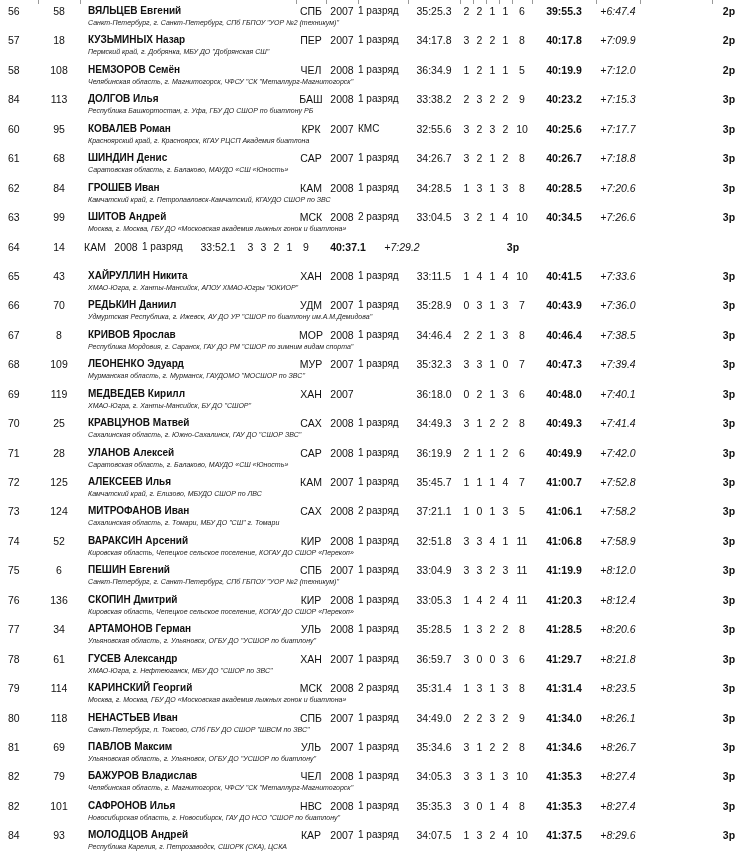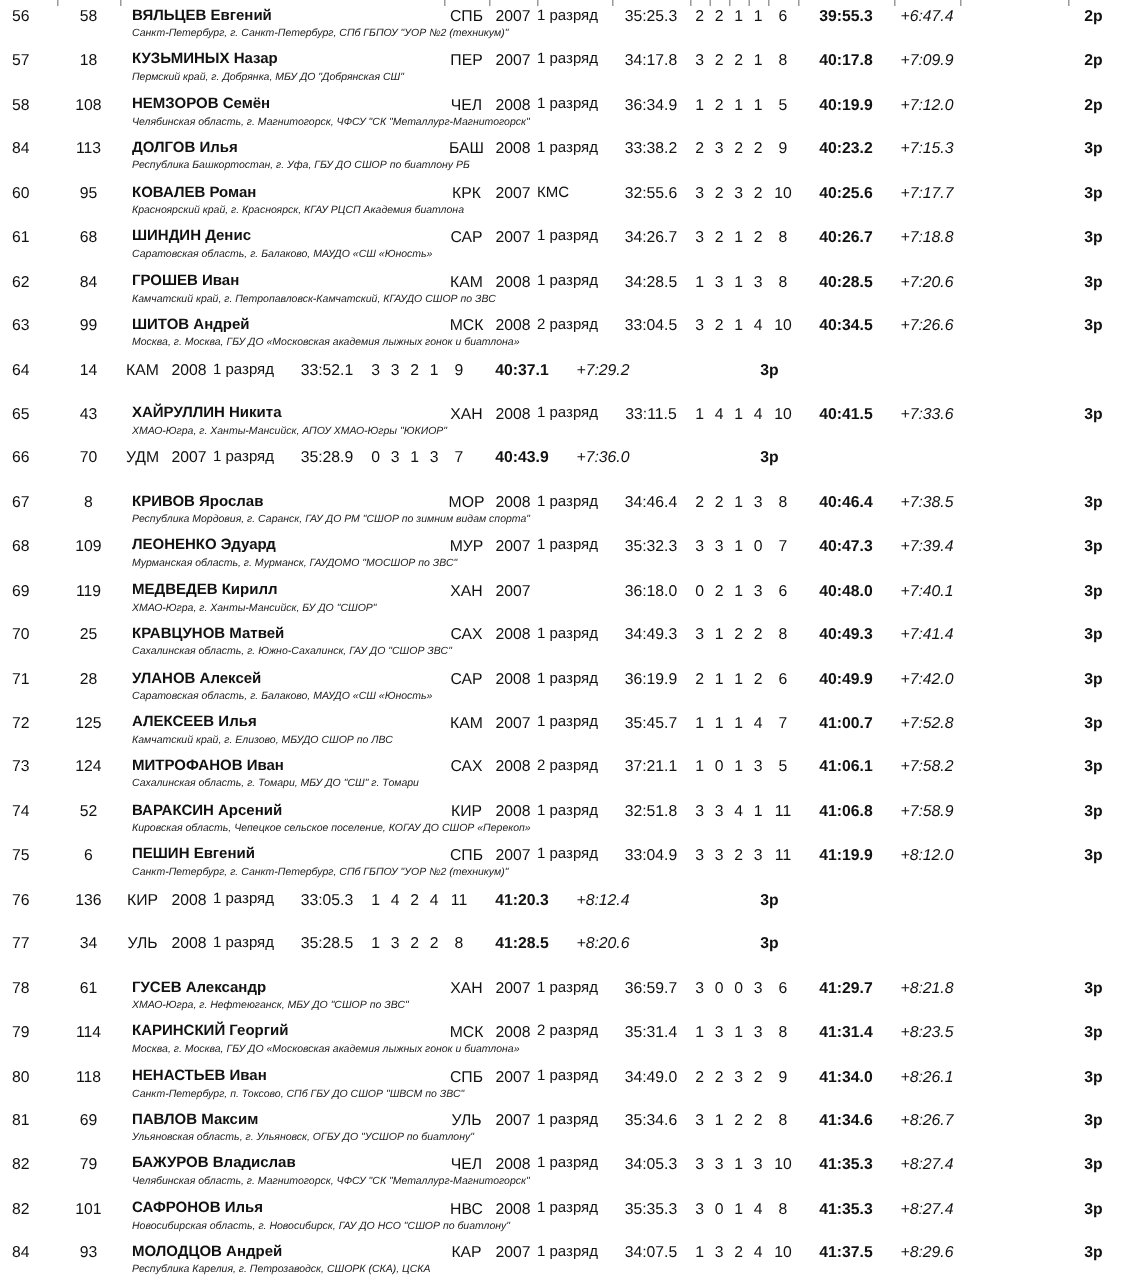--- a/index.html
+++ b/index.html
@@ -276,20 +276,24 @@
       <div class="c stot">10</div>
       <div class="c final">40:41.5</div>
       <div class="c gap">+7:33.6</div>
       <div class="c spacer"></div>
       <div class="c result">3р</div>
     </div>
 
     <div class="row">
       <div class="c place">66</div>
       <div class="c bib">70</div>
+      <div class="c nameblock">
+        <div class="athlete">РЕДЬКИН Даниил</div>
+        <div class="club">Удмуртская Республика,  г. Ижевск, АУ ДО УР "СШОР по биатлону им.А.М.Демидова"</div>
+      </div>
       <div class="c region">УДМ</div>
       <div class="c year">2007</div>
       <div class="c qual">1 разряд</div>
       <div class="c ski">35:28.9</div>
       <div class="c shot">0</div>
       <div class="c shot">3</div>
       <div class="c shot">1</div>
       <div class="c shot">3</div>
       <div class="c stot">7</div>
       <div class="c final">40:43.9</div>
@@ -492,38 +496,46 @@
       <div class="c stot">11</div>
       <div class="c final">41:19.9</div>
       <div class="c gap">+8:12.0</div>
       <div class="c spacer"></div>
       <div class="c result">3р</div>
     </div>
 
     <div class="row">
       <div class="c place">76</div>
       <div class="c bib">136</div>
+      <div class="c nameblock">
+        <div class="athlete">СКОПИН Дмитрий</div>
+        <div class="club">Кировская область,  Чепецкое сельское поселение, КОГАУ ДО СШОР «Перекоп»</div>
+      </div>
       <div class="c region">КИР</div>
       <div class="c year">2008</div>
       <div class="c qual">1 разряд</div>
       <div class="c ski">33:05.3</div>
       <div class="c shot">1</div>
       <div class="c shot">4</div>
       <div class="c shot">2</div>
       <div class="c shot">4</div>
       <div class="c stot">11</div>
       <div class="c final">41:20.3</div>
       <div class="c gap">+8:12.4</div>
       <div class="c spacer"></div>
       <div class="c result">3р</div>
     </div>
 
     <div class="row">
       <div class="c place">77</div>
       <div class="c bib">34</div>
+      <div class="c nameblock">
+        <div class="athlete">АРТАМОНОВ Герман</div>
+        <div class="club">Ульяновская область,  г. Ульяновск, ОГБУ ДО "УСШОР по биатлону"</div>
+      </div>
       <div class="c region">УЛЬ</div>
       <div class="c year">2008</div>
       <div class="c qual">1 разряд</div>
       <div class="c ski">35:28.5</div>
       <div class="c shot">1</div>
       <div class="c shot">3</div>
       <div class="c shot">2</div>
       <div class="c shot">2</div>
       <div class="c stot">8</div>
       <div class="c final">41:28.5</div>

